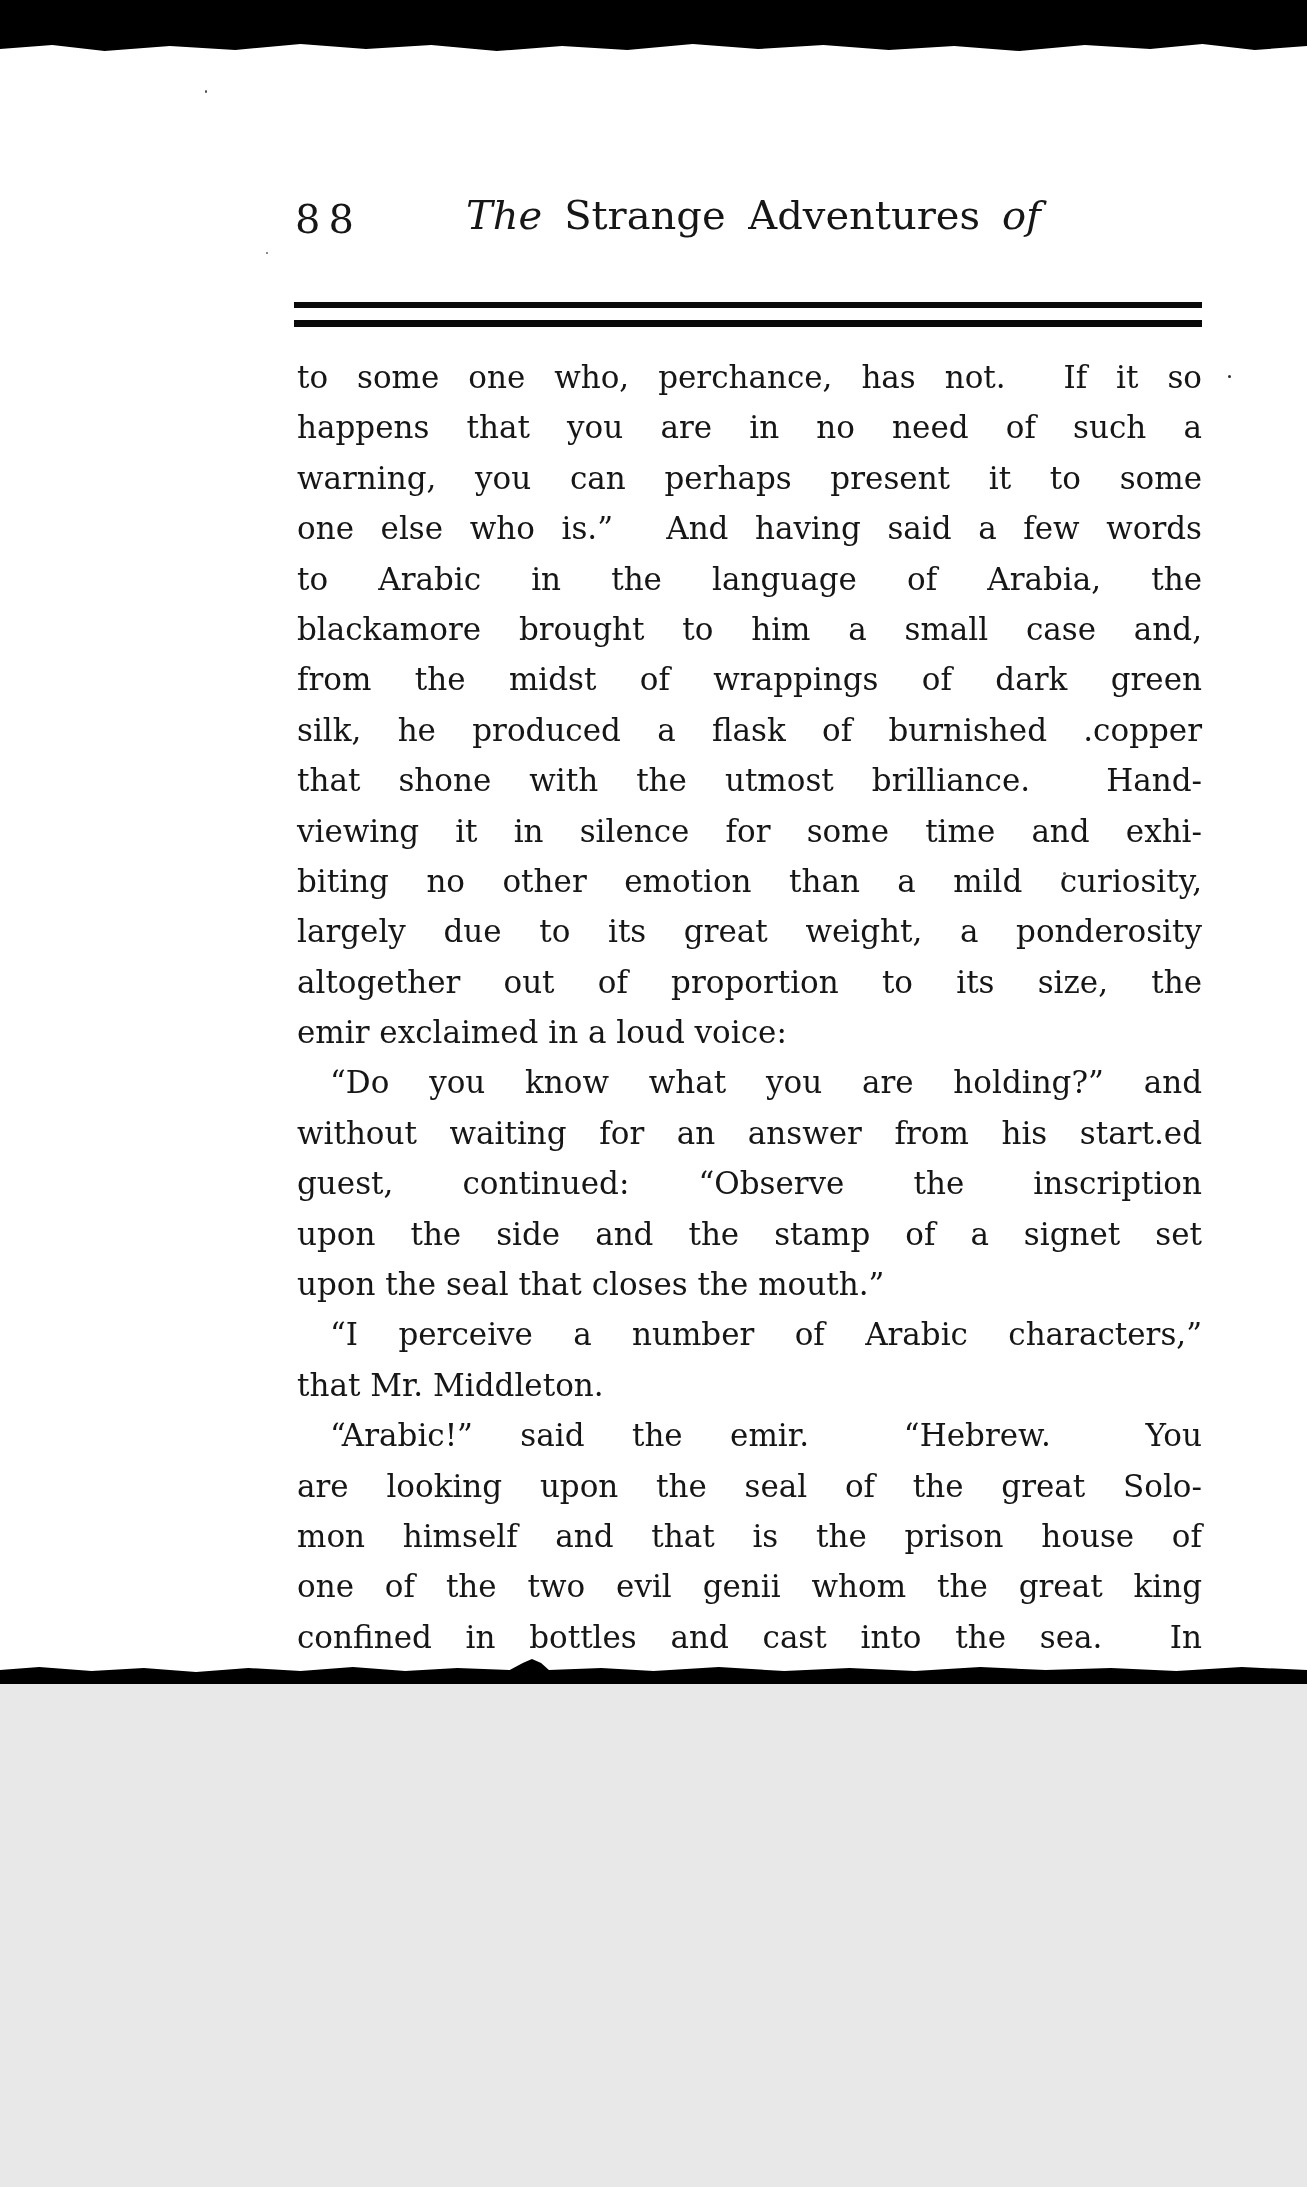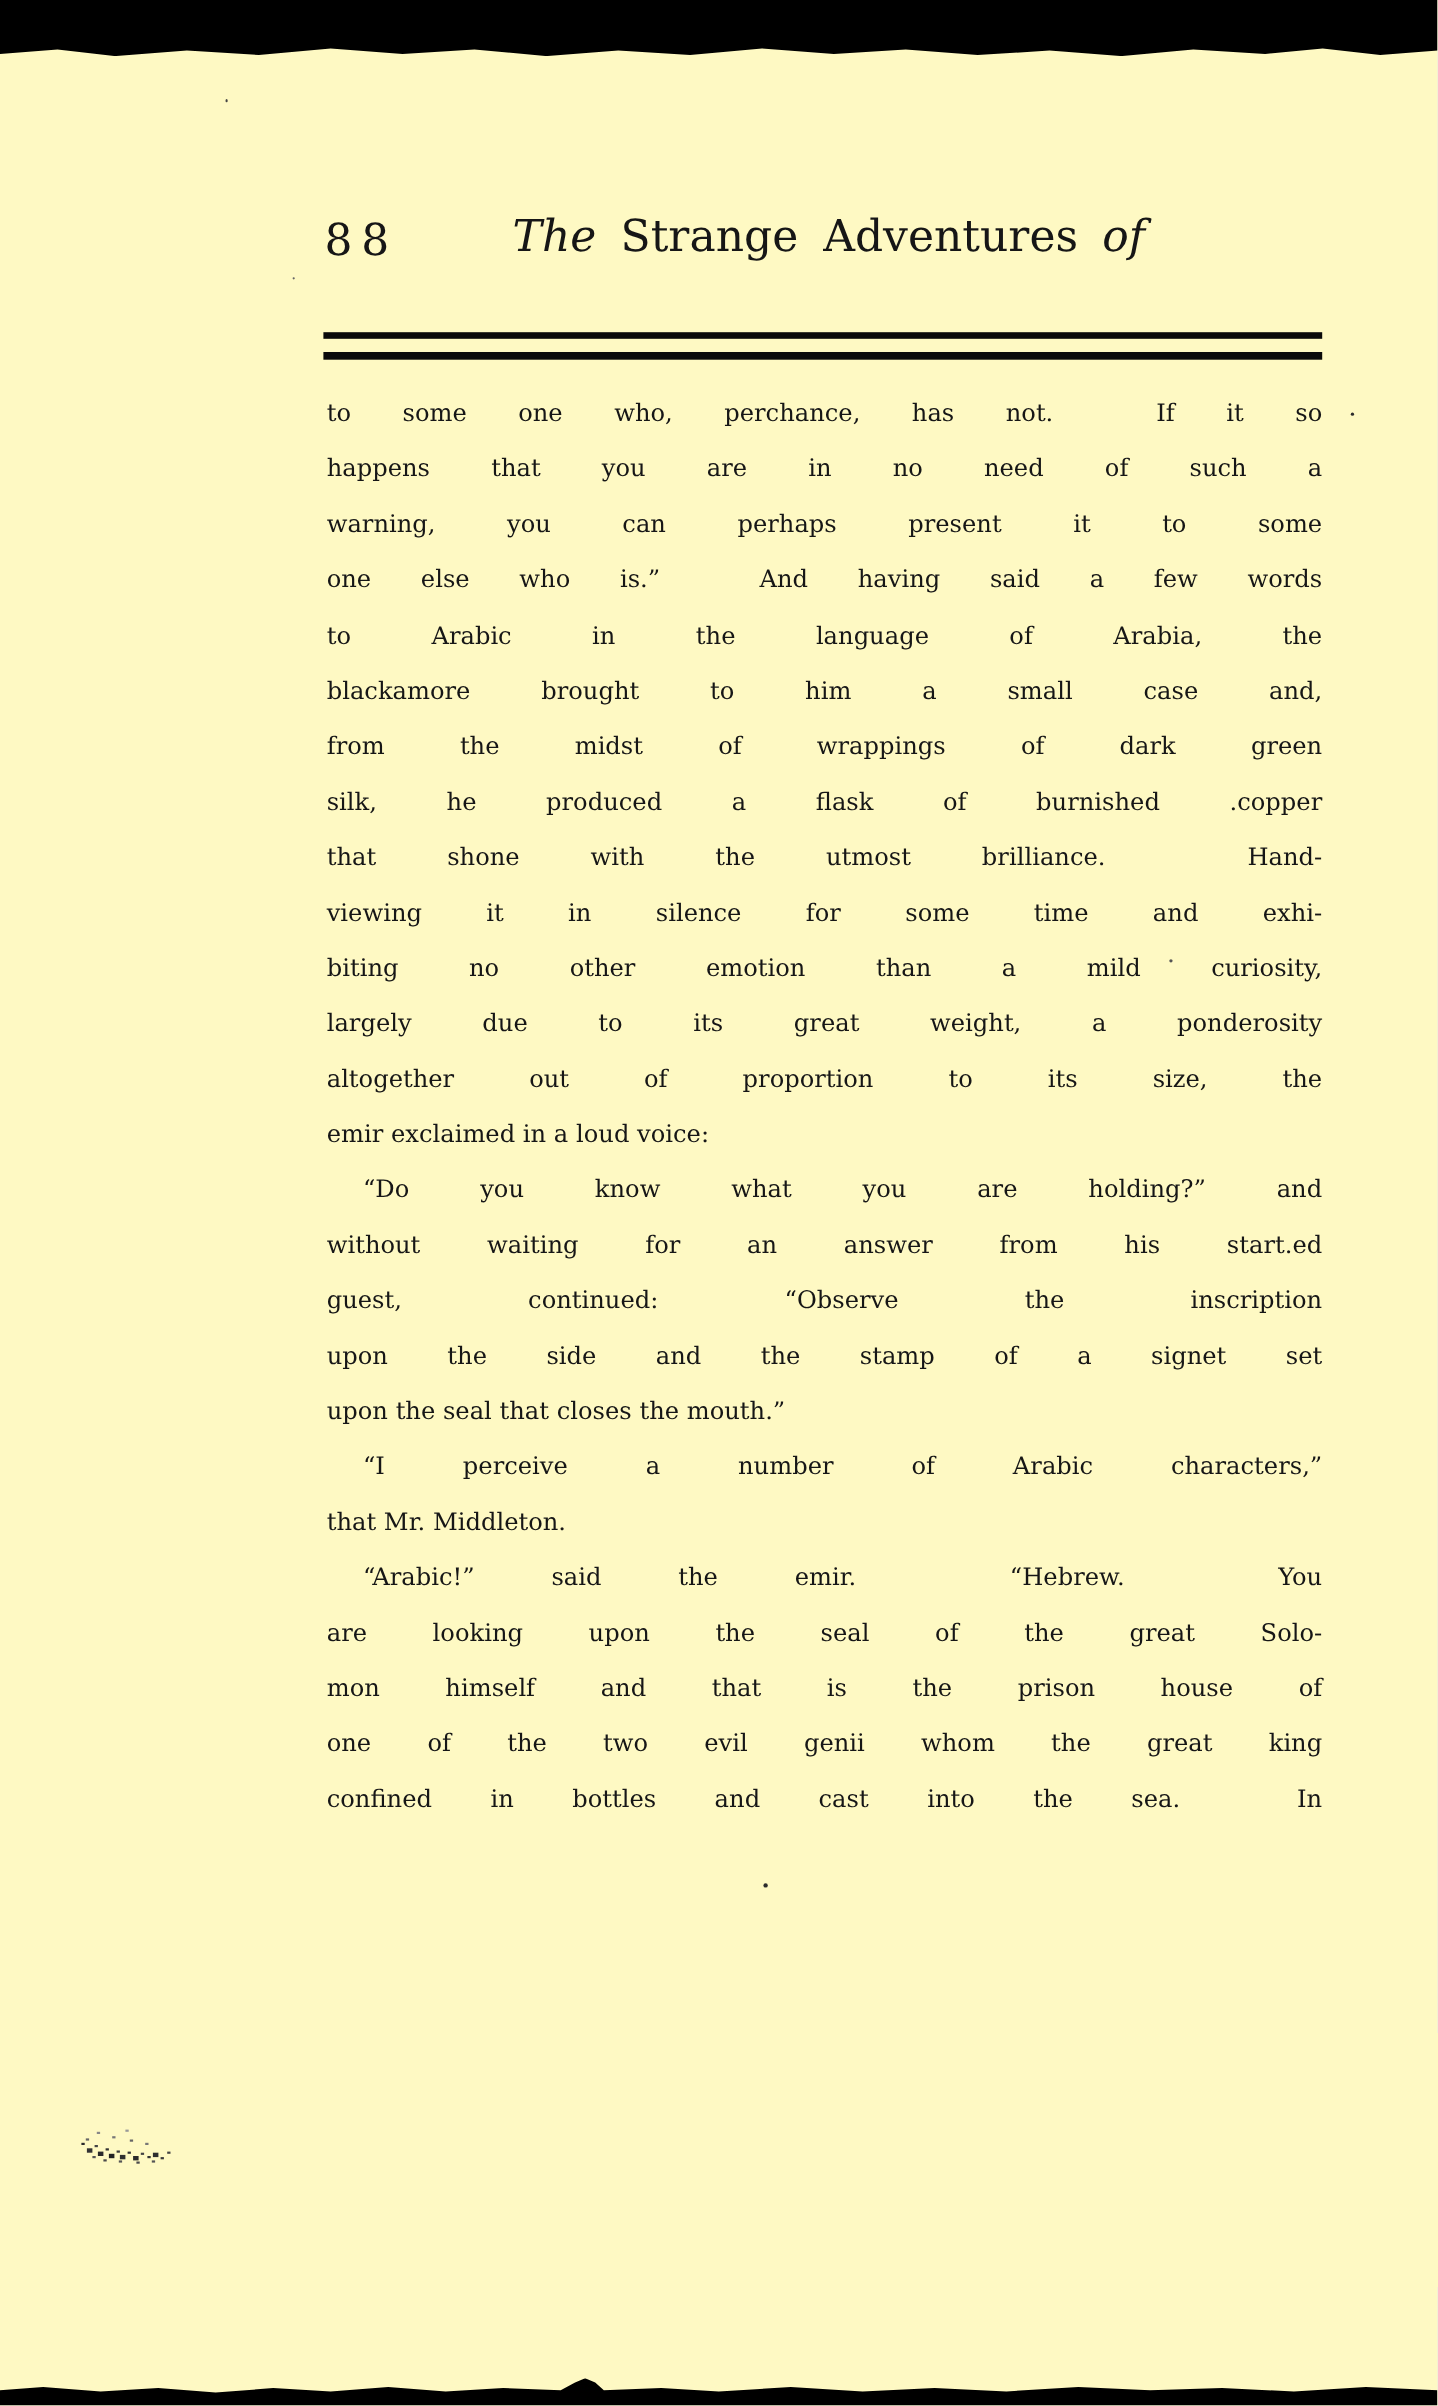--- a/index.html
+++ b/index.html
@@ -1,19 +1,19 @@
 <!DOCTYPE html>
 <html><head>
 <meta charset="utf-8">
 <style>
   html,body{margin:0;padding:0;background:#e8e8e8;}
   .page{
     position:relative;
-    width:1307px;height:2187px;
-    background:#fef9c3;
+    width:1307px;height:1684px;
+    background:#ffffff;
     overflow:hidden;
     font-family:"DejaVu Serif", serif;
     color:#161616;
   }
   
   .top-bar{
     position:absolute;top:0;left:0;width:1307px;height:58px;background:#000;
     clip-path:polygon(0 0,100% 0,100% 46px,96% 50px,92% 44px,88% 49px,83% 45px,
       78% 51px,73% 46px,68% 50px,63% 45px,58% 49px,53% 44px,48% 50px,43% 46px,
       38% 51px,33% 45px,28% 49px,23% 44px,18% 50px,13% 46px,8% 51px,4% 45px,0 49px);
@@ -35,21 +35,21 @@
     font-size:40px;display:flex;gap:22px;white-space:pre;
     word-spacing:10px;
     text-align:right;
   }
   .title .it{font-style:italic;}
   .rule{position:absolute;left:294px;width:908px;background:#0a0a0a;}
   .rule.r1{top:302px;height:6px;}
   .rule.r2{top:320px;height:7px;}
   .body-text{
     position:absolute;left:297px;top:352px;width:905px;
-    font-size:22px;line-height:50.4px;
+    font-size:31px;line-height:50.4px;
   }
   .line{
     white-space:pre-wrap;
     text-align:justify;
     text-align-last:justify;
     height:50.4px;
   }
   .line.end{text-align-last:left;}
   .line.ind{text-indent:33px;}
   .smudge{

